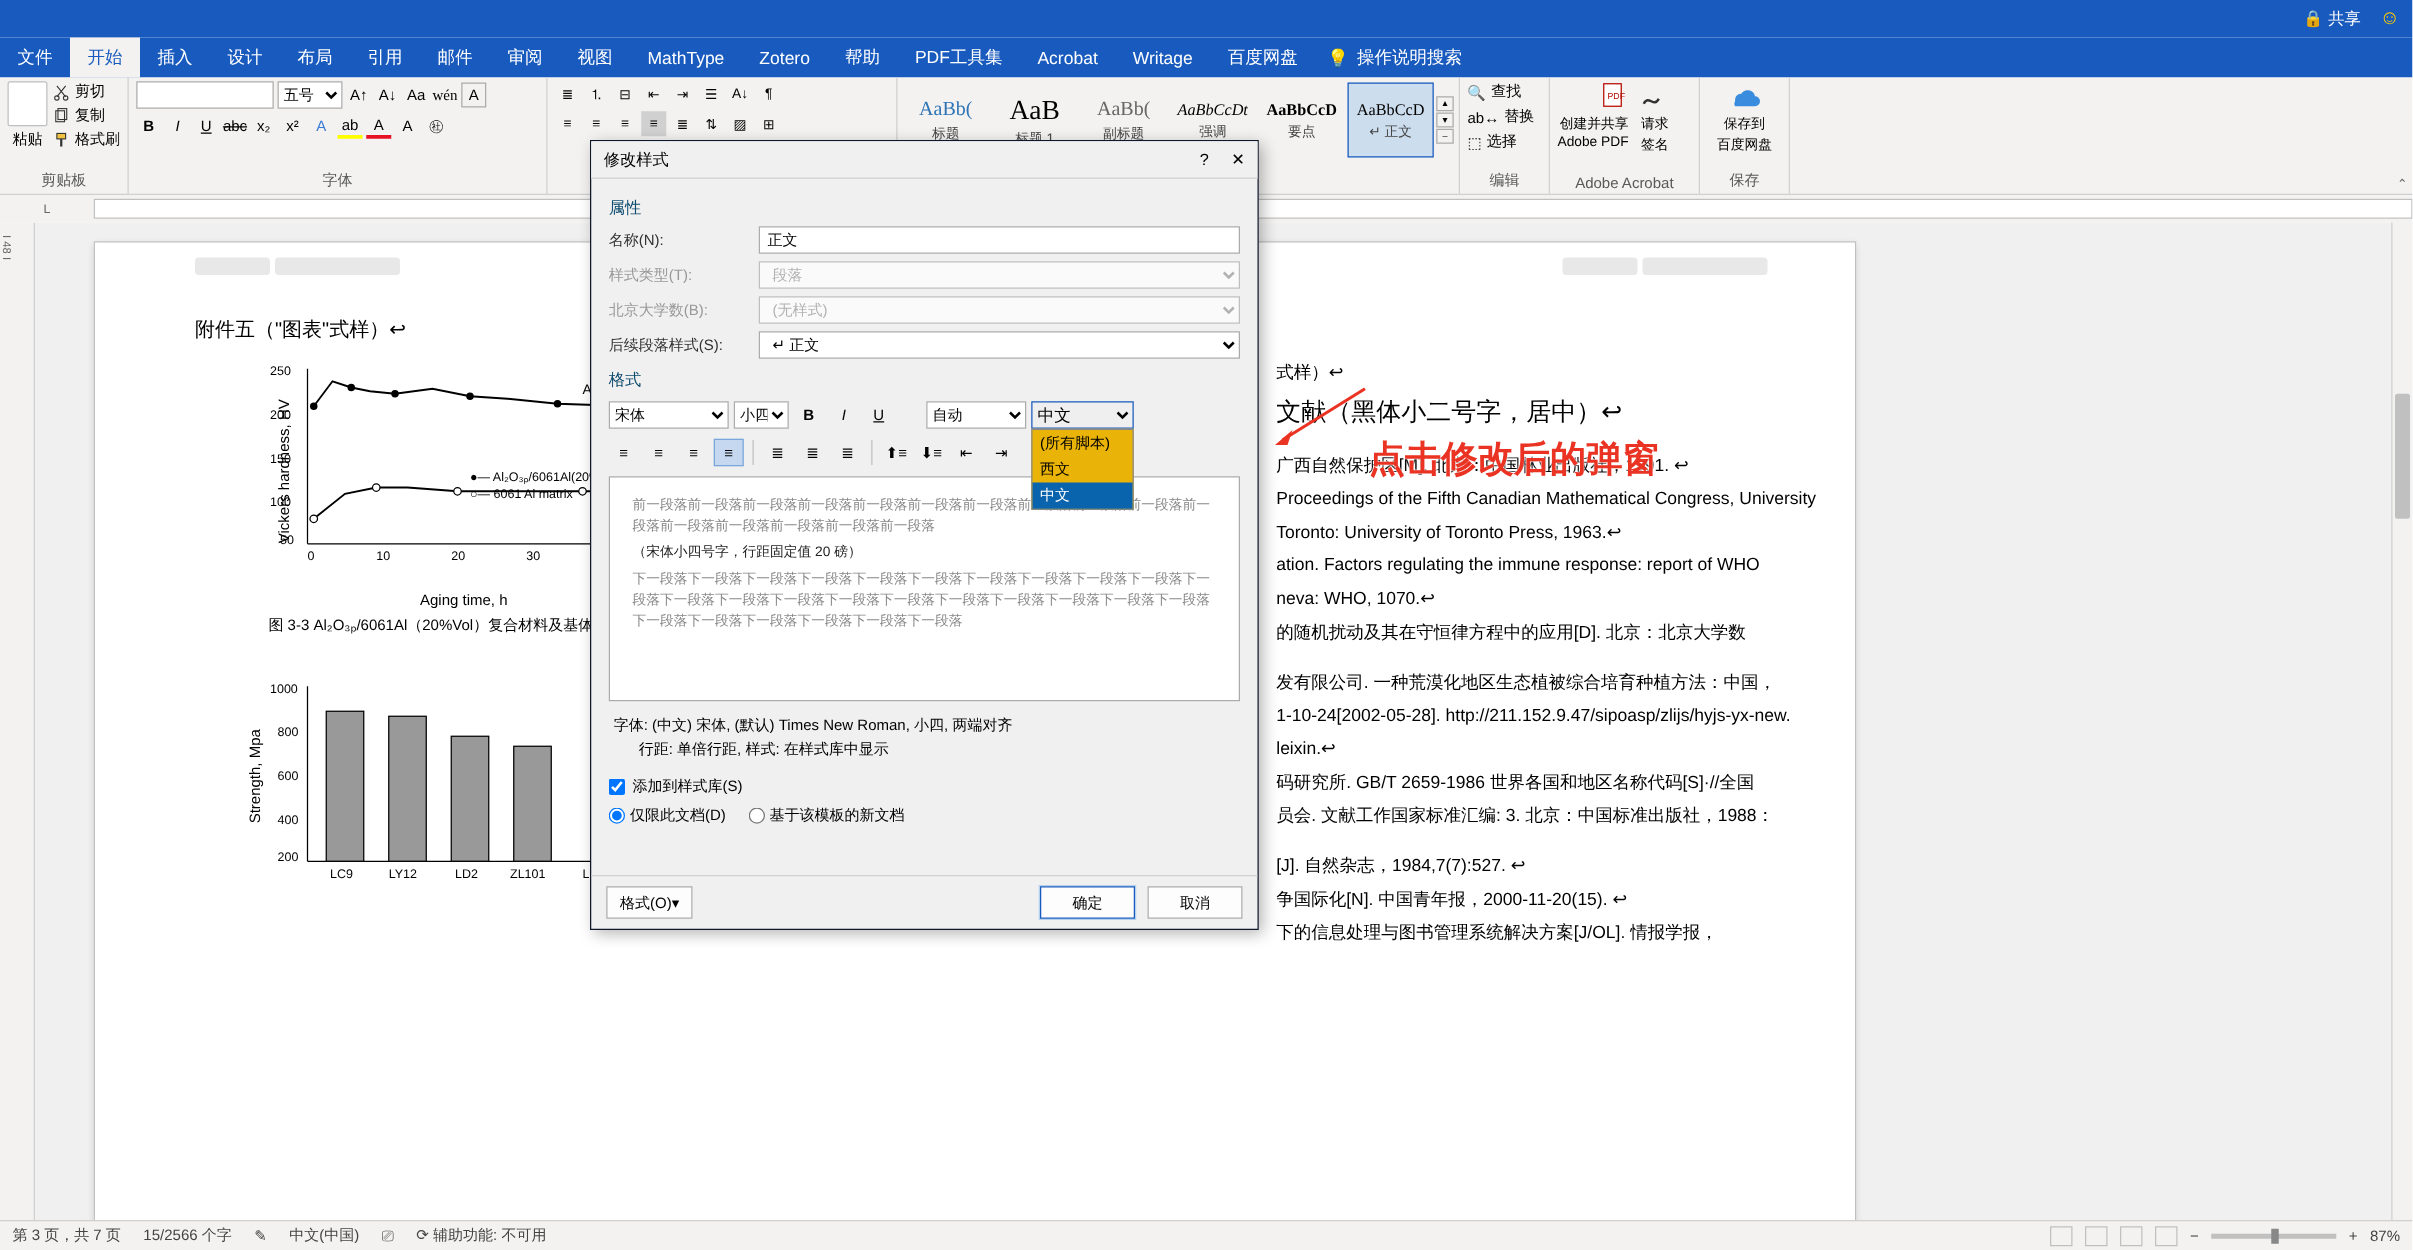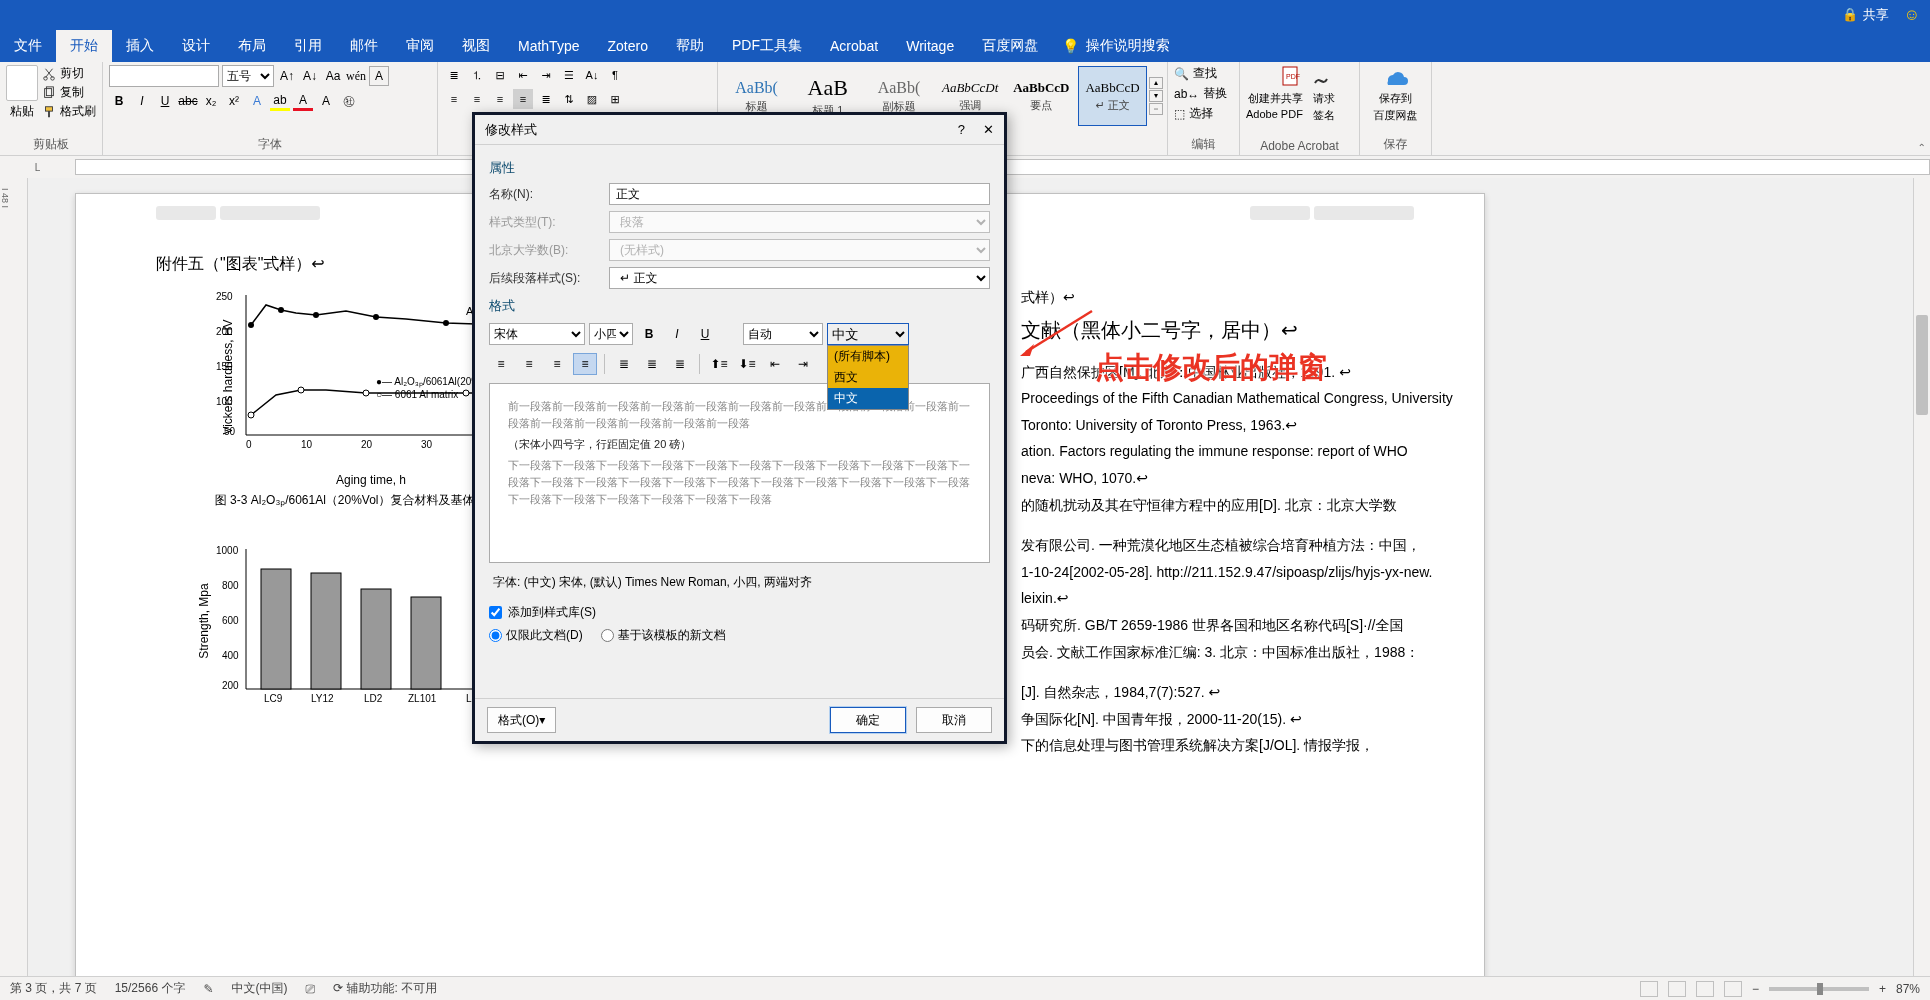--- a/index.html
+++ b/index.html
@@ -63,21 +63,21 @@
 .doc-right { position:absolute; left:945px; top:90px; width:450px; font-family:"SimSun"; font-size:14px; line-height:1.9; }
 .doc-right .heading { font-family:"SimHei"; font-size:20px; margin-bottom:10px; }
 
 .chart { position:relative; width:330px; height:170px; margin-left:50px; }
 .chart .yaxis { position:absolute; left:-36px; top:50%; transform:rotate(-90deg); transform-origin:center; font-size:12px; white-space:nowrap; }
 .chart .xaxis { position:absolute; bottom:-32px; left:50%; transform:translateX(-50%); font-size:12px; }
 
 .barchart { position:relative; width:300px; height:150px; margin-left:60px; margin-top:30px; }
 .barchart .yaxis2 { position:absolute; left:-50px; top:50%; transform:rotate(-90deg); font-size:12px; white-space:nowrap; }
 
-.dialog { position:absolute; left:472px; top:112px; width:535px; height:632px; background:#f0f0f0; border:3px solid #0f172a; box-shadow:3px 3px 12px rgba(0,0,0,0.3); z-index:100; font-size:13px; }
+.dialog { position:absolute; left:472px; top:112px; width:535px; height:632px; background:#f0f0f0; border:1px solid #0f172a; box-shadow:3px 3px 12px rgba(0,0,0,0.3); z-index:100; font-size:13px; }
 .dialog-title { height:30px; display:flex; align-items:center; justify-content:space-between; padding:0 10px; border-bottom:1px solid #d0d0d0; background:#f0f0f0; }
 .dialog-title .right { display:flex; gap:18px; }
 .dialog-body { padding:10px 14px; }
 .dlg-section-label { font-size:13px; color:#0c4a6e; margin:4px 0 6px; }
 .dlg-row { display:flex; align-items:center; gap:12px; margin-bottom:6px; }
 .dlg-row label { width:108px; font-size:12px; color:#333; }
 .dlg-row input[type=text], .dlg-row select { flex:1; height:22px; border:1px solid #ababab; background:#fff; padding:0 6px; font-size:12px; }
 .dlg-row.disabled label, .dlg-row.disabled select { color:#999; }
 
 .fmt-toolbar { display:flex; gap:4px; align-items:center; margin:8px 0; flex-wrap:wrap; }
@@ -503,20 +503,21 @@
     </div>
 
     <div class="preview-box">
       <div>前一段落前一段落前一段落前一段落前一段落前一段落前一段落前一段落前一段落前一段落前一段落前一段落前一段落前一段落前一段落前一段落</div>
       <div class="current">（宋体小四号字，行距固定值 20 磅）</div>
       <div>下一段落下一段落下一段落下一段落下一段落下一段落下一段落下一段落下一段落下一段落下一段落下一段落下一段落下一段落下一段落下一段落下一段落下一段落下一段落下一段落下一段落下一段落下一段落下一段落下一段落下一段落下一段落</div>
     </div>
 
     <div class="desc-box">
       <div>字体: (中文) 宋体, (默认) Times New Roman, 小四, 两端对齐</div>
+      <div style="padding-left:20px">行距: 单倍行距, 样式: 在样式库中显示</div>
     </div>
 
     <div class="dlg-check">
       <input type="checkbox" checked="" style="">
       <span>添加到样式库(S)</span>
     </div>
     <div class="dlg-radio">
       <label>
           <input type="radio" name="scope" checked="" style=""> 
           <span>仅限此文档(D)</span>

